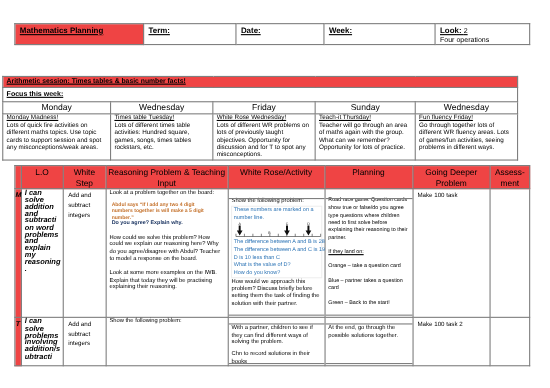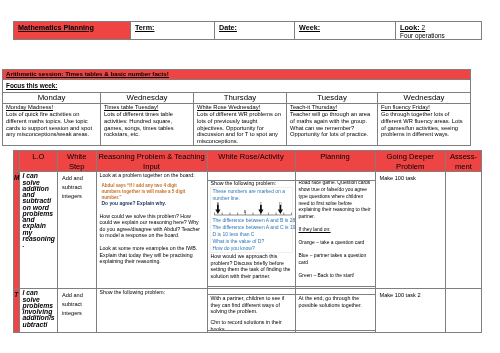--- a/index.html
+++ b/index.html
@@ -124,24 +124,24 @@
           </td>
   </tr>
   <tr>
     <td>
             <div class="dayhd">Monday</div>
           </td>
     <td>
             <div class="dayhd">Wednesday</div>
           </td>
     <td>
-            <div class="dayhd">Thursday</div>
-          </td>
-    <td>
-            <div class="dayhd">Tuesday</div>
+            <div class="dayhd">Friday</div>
+          </td>
+    <td>
+            <div class="dayhd">Sunday</div>
           </td>
     <td>
             <div class="dayhd">Wednesday</div>
           </td>
   </tr>
   <tr>
     <td>
             <div class="daycell"><span class="u">Monday Madness!</span><br><span>Lots of quick fire activities on different maths topics. Use topic cards to support session and spot any misconceptions/weak areas.</span></div>
           </td>
     <td>

